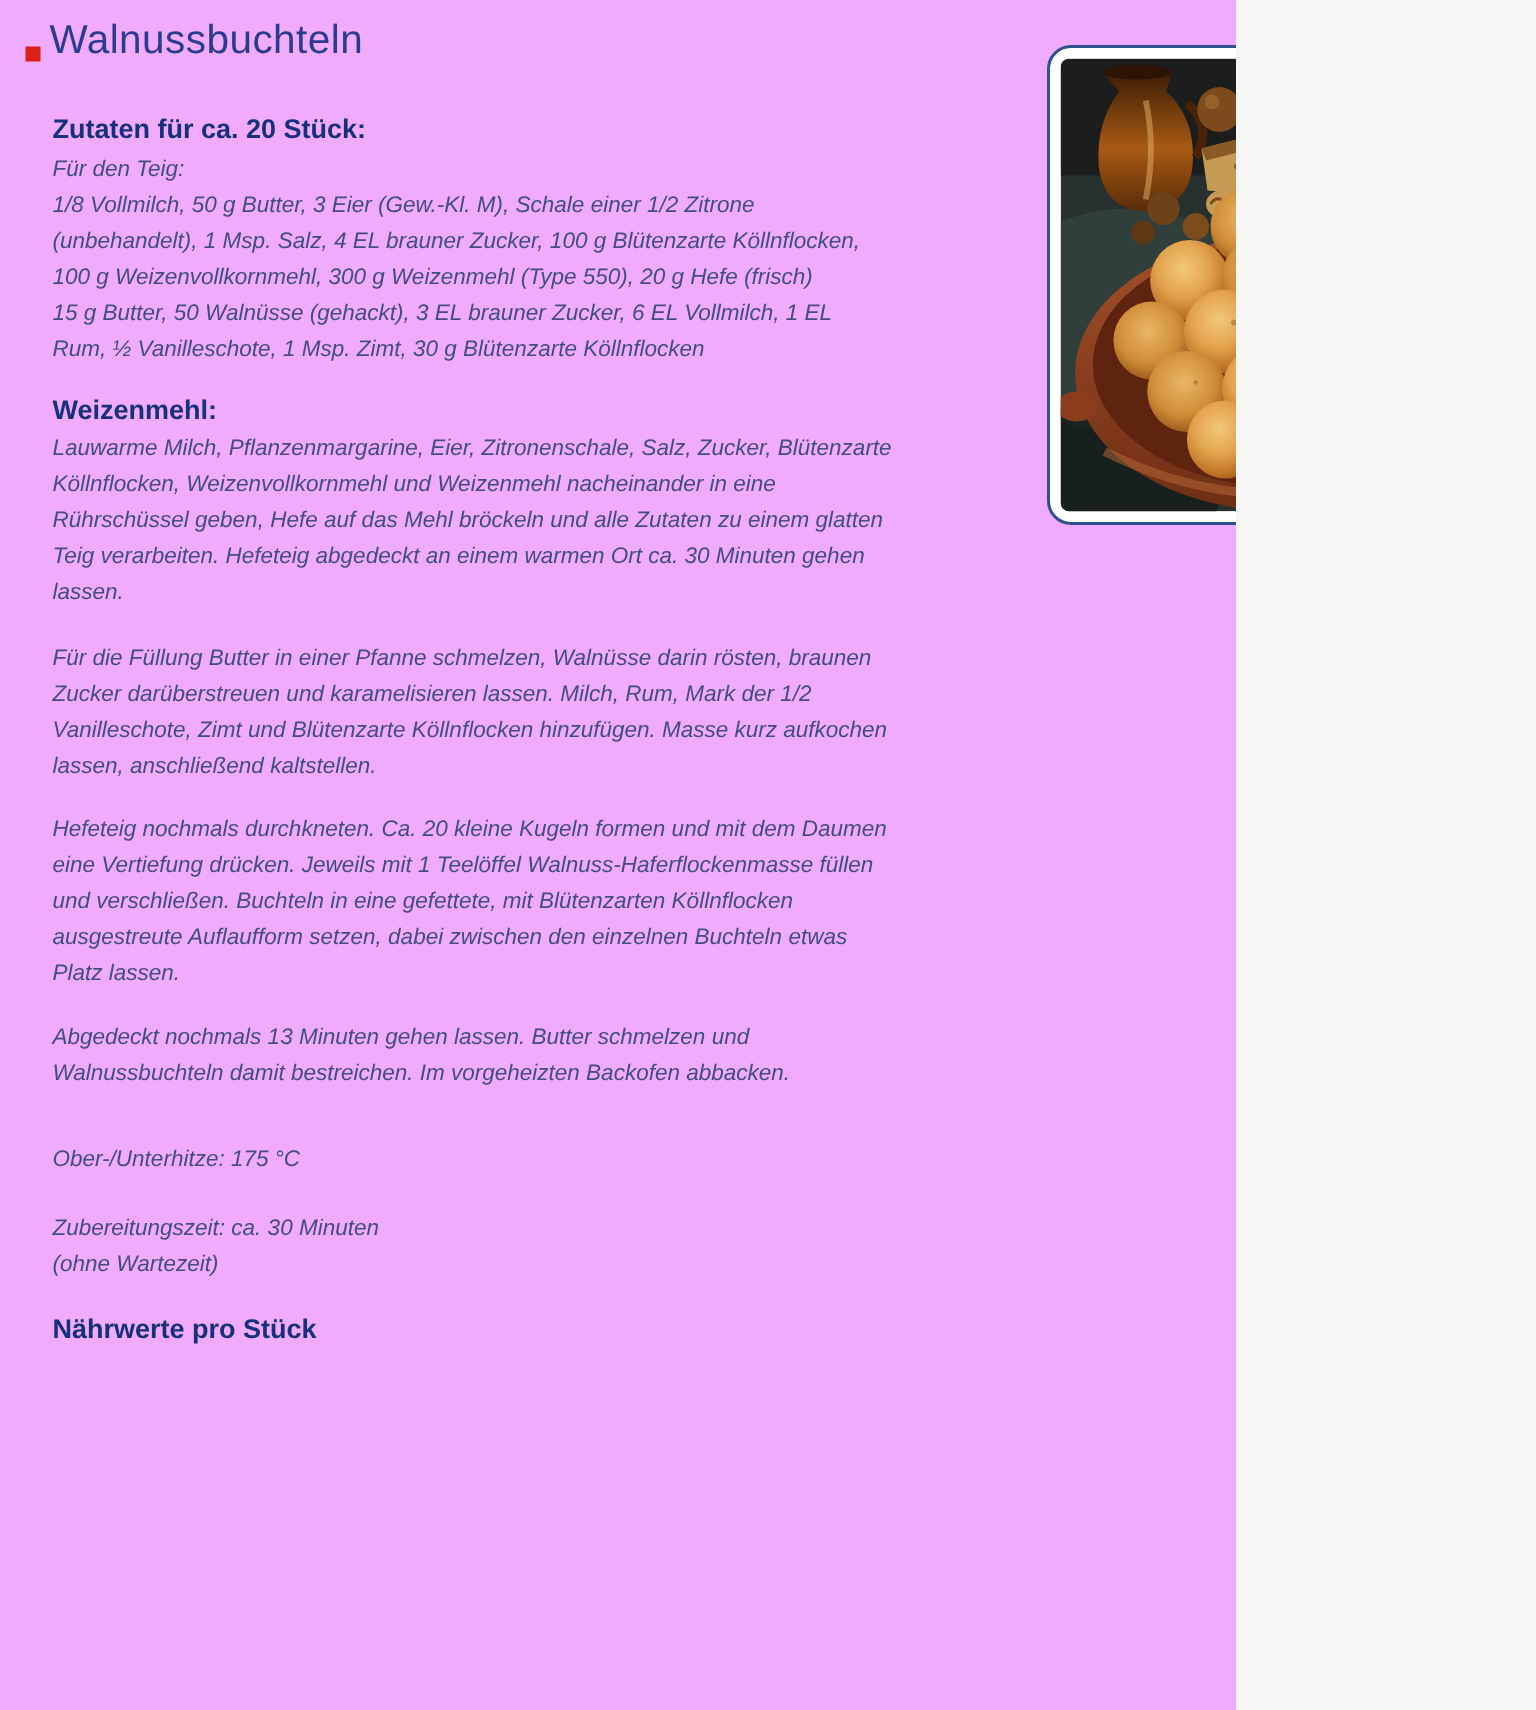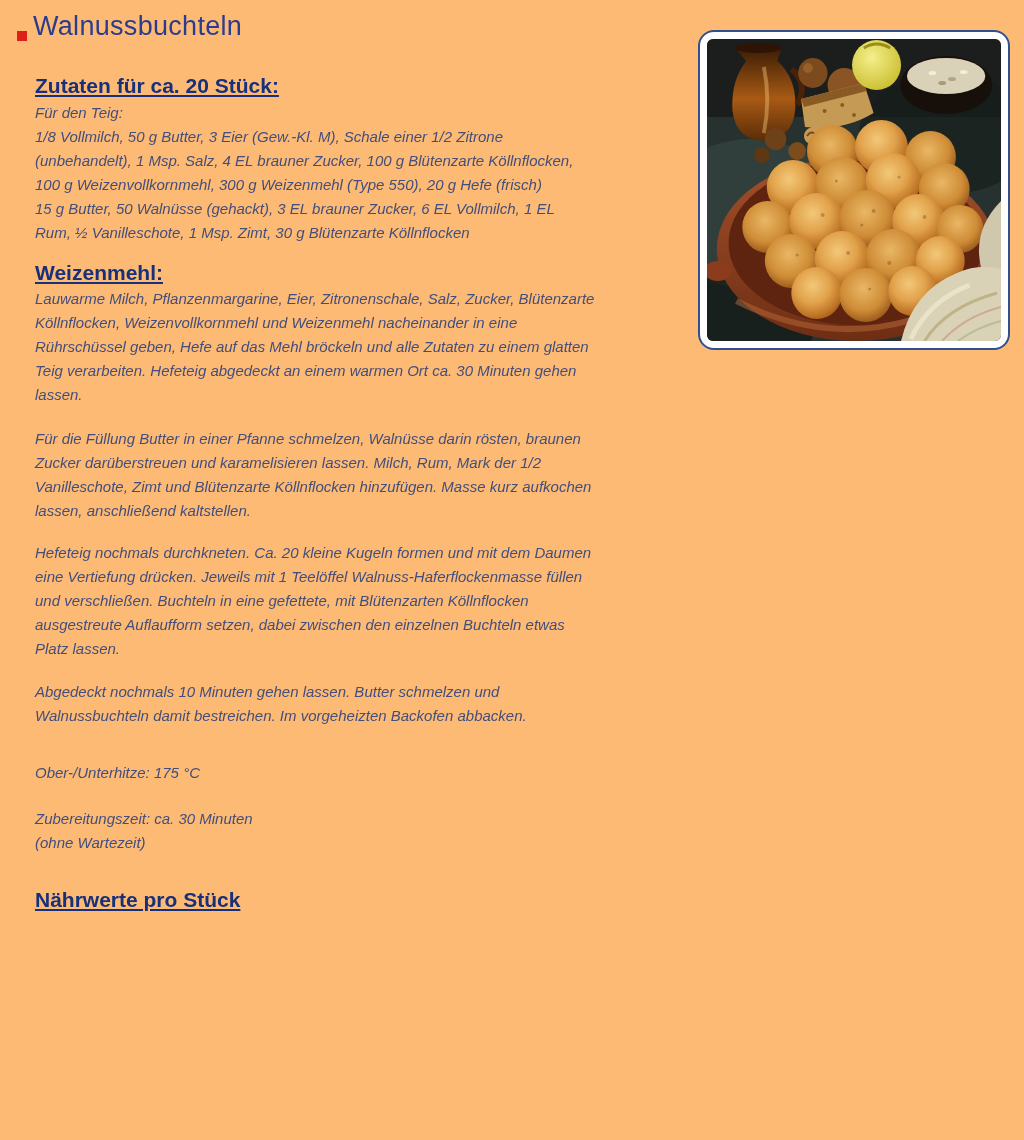--- a/index.html
+++ b/index.html
@@ -1,47 +1,47 @@
 <!DOCTYPE html>
 <html><head>
 <meta charset="utf-8">
 <style>
   html,body { margin:0; padding:0; background:#f6f6f5; }
   .page {
-    position:relative; width:1024px; height:1140px;
-    background:#fdba74; overflow:hidden;
+    position:relative; width:824px; height:1140px;
+    background:#f0abfc; overflow:hidden;
     font-family:"Liberation Sans", sans-serif;
   }
   .red-square {
     position:absolute; left:17px; top:31px; width:10px; height:10px;
     background:#dd2018;
   }
   .page-title {
     position:absolute; left:33px; top:11px; margin:0;
     font-size:27px; font-weight:400; color:#2b3c8e; letter-spacing:0.3px;
   }
   .text-col { position:absolute; left:35px; top:68px; width:660px; }
   .h2 {
-    margin:0; font-size:21px; font-weight:700; color:#16307c; line-height:20px;text-decoration:underline;
+    margin:0; font-size:18px; font-weight:700; color:#16307c; line-height:20px;
   }
   .body {
     margin:0; font-size:15px; line-height:24px; color:#434e7c;
     white-space:pre-line;
     font-style:italic;
   }
   .mt8  { margin-top:8px; }
   .mt5  { margin-top:5px; }
   .mt22 { margin-top:22px; }
   .mt24 { margin-top:24px; }
   .mt18 { margin-top:18px; }
   .mt4  { margin-top:4px; }
   .mt20 { margin-top:20px; }
   .mt19 { margin-top:19px; }
   .mt60 { margin-top:33px; }
-  .mt21 { margin-top:35px; }
+  .mt21 { margin-top:21px; }
   .mt2  { margin-top:2px; }
   .photo-frame {
     position:absolute; left:698px; top:30px; width:312px; height:320px;
     box-sizing:border-box; background:#ffffff;
     border:2px solid #31508f; border-radius:16px; padding:7px;
   }
   .photo-clip {
     width:100%; height:100%; border-radius:6px; overflow:hidden;
   }
   .photo-clip svg { display:block; width:100%; height:100%; }
@@ -74,21 +74,21 @@
 lassen.</p>
     <p class="body mt20">Für die Füllung Butter in einer Pfanne schmelzen, Walnüsse darin rösten, braunen
 Zucker darüberstreuen und karamelisieren lassen. Milch, Rum, Mark der 1/2
 Vanilleschote, Zimt und Blütenzarte Köllnflocken hinzufügen. Masse kurz aufkochen
 lassen, anschließend kaltstellen.</p>
     <p class="body mt18">Hefeteig nochmals durchkneten. Ca. 20 kleine Kugeln formen und mit dem Daumen
 eine Vertiefung drücken. Jeweils mit 1 Teelöffel Walnuss-Haferflockenmasse füllen
 und verschließen. Buchteln in eine gefettete, mit Blütenzarten Köllnflocken
 ausgestreute Auflaufform setzen, dabei zwischen den einzelnen Buchteln etwas
 Platz lassen.</p>
-    <p class="body mt19">Abgedeckt nochmals 10 Minuten gehen lassen. Butter schmelzen und
+    <p class="body mt19">Abgedeckt nochmals 13 Minuten gehen lassen. Butter schmelzen und
 Walnussbuchteln damit bestreichen. Im vorgeheizten Backofen abbacken.</p>
 
     <p class="body mt60">Ober-/Unterhitze: 175 °C</p>
     <p class="body mt22">Zubereitungszeit: ca. 30 Minuten
 (ohne Wartezeit)</p>
 
     <h2 class="h2 mt21">Nährwerte pro Stück</h2>
   </div>
 
   <div class="photo-frame">

